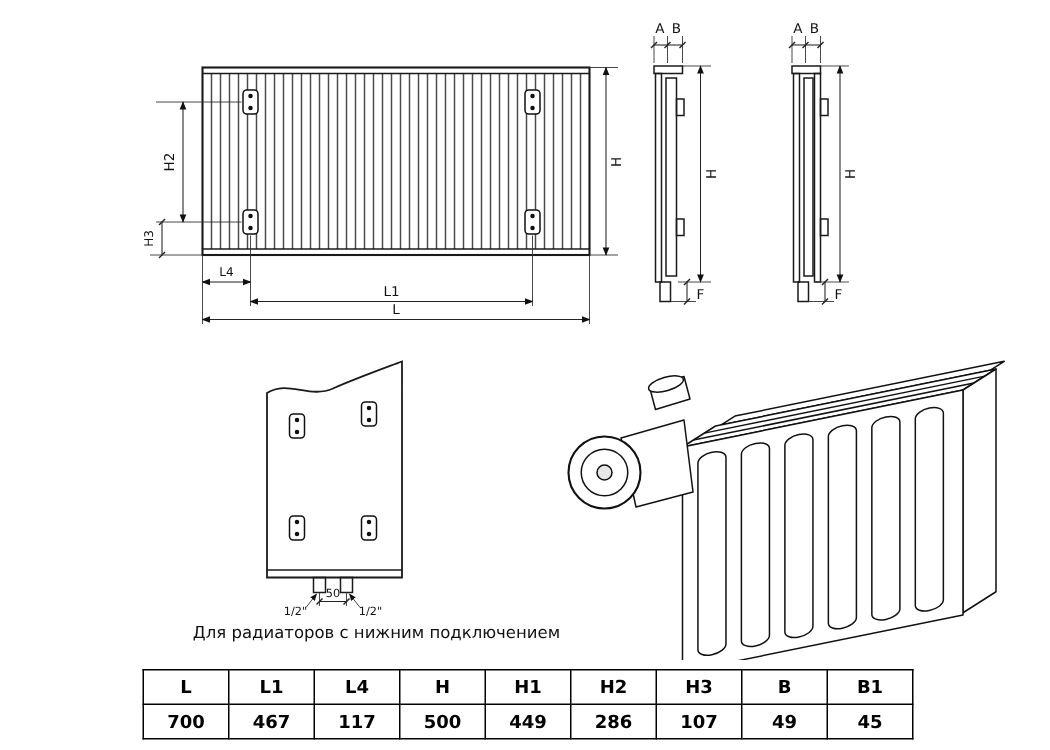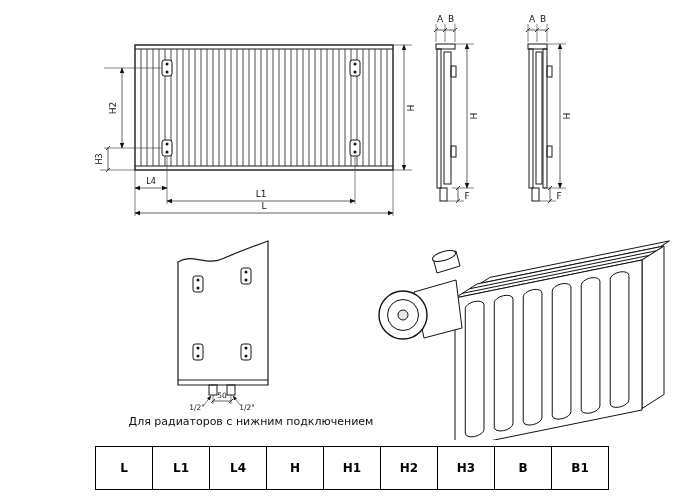--- a/index.html
+++ b/index.html
@@ -219,14 +219,25 @@
       <td>L</td>
       <td>L1</td>
       <td>L4</td>
       <td>H</td>
       <td>H1</td>
       <td>H2</td>
       <td>H3</td>
       <td>B</td>
       <td>B1</td>
     </tr>
+    <tr>
+      <td>700</td>
+      <td>467</td>
+      <td>117</td>
+      <td>500</td>
+      <td>449</td>
+      <td>286</td>
+      <td>107</td>
+      <td>49</td>
+      <td>45</td>
+    </tr>
   </tbody>
 </table>
 
 </body></html>

